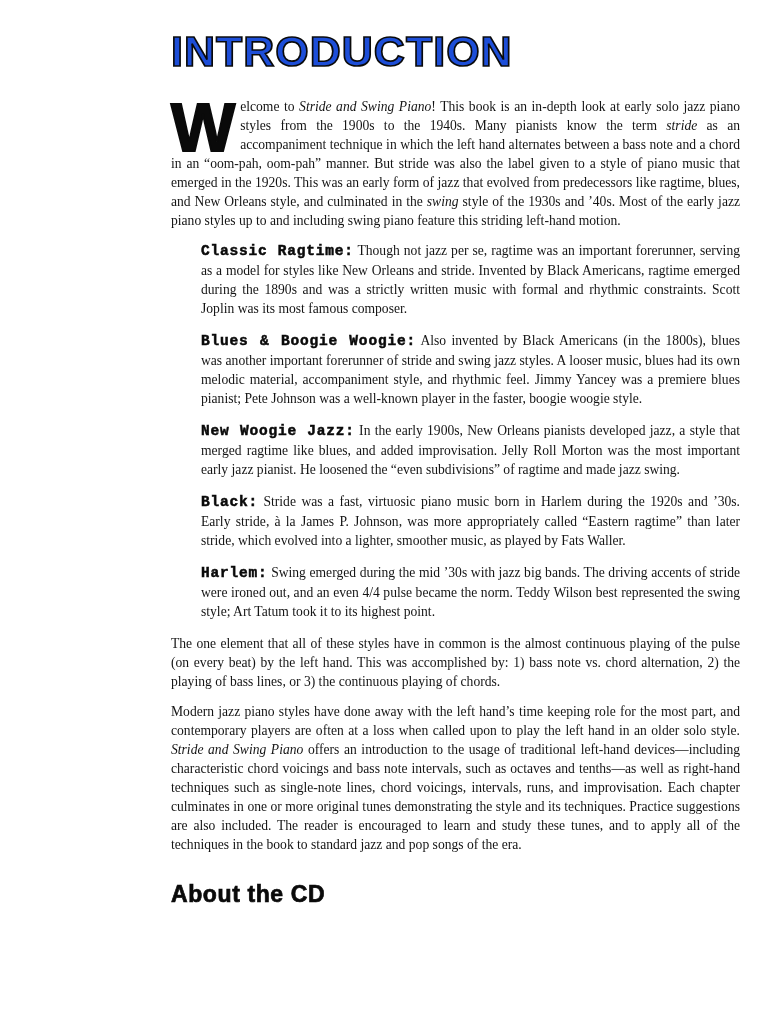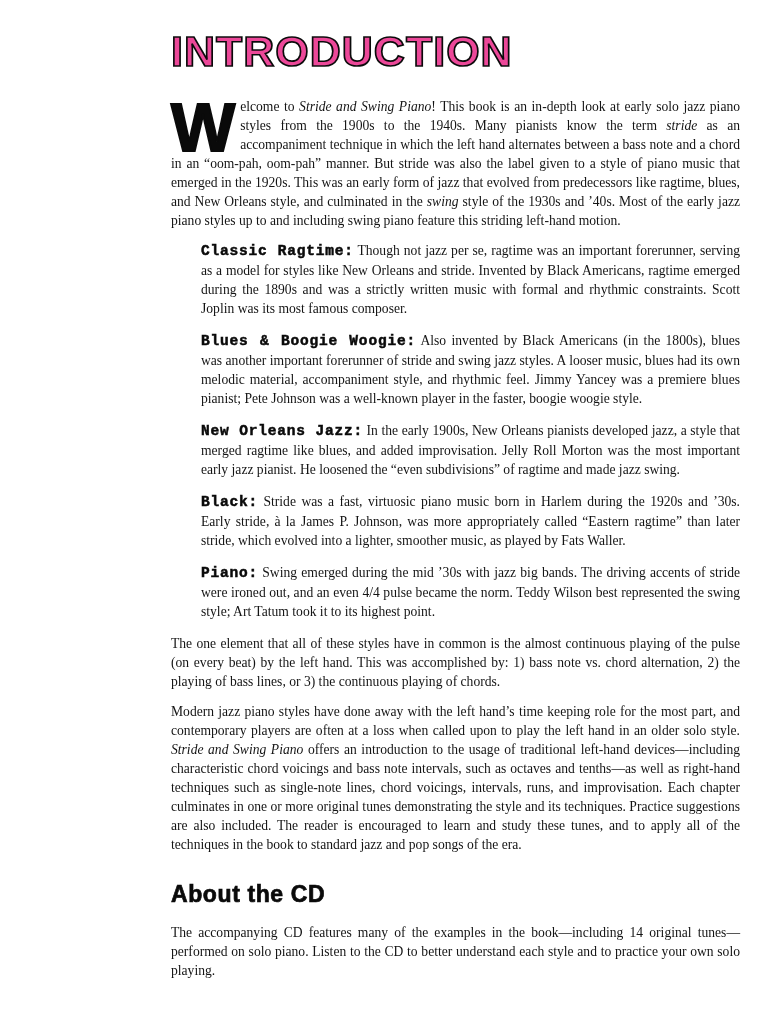--- a/index.html
+++ b/index.html
@@ -19,21 +19,21 @@
     position: absolute;
     left: 171px;
     top: 30px;
     width: 569px;
   }
   .title {
     font-family: "Liberation Sans", sans-serif;
     font-weight: bold;
     font-size: 43px;
     letter-spacing: 1px;
-    color: #ec4899;
+    color: #1d4ed8;
     -webkit-text-stroke: 1.7px #0a0a0a;
     margin: 0 0 24px 0;
     line-height: 1.0;
   }
   p.body {
     font-family: "Liberation Serif", serif;
     font-size: 13.6px;
     line-height: 19px;
     text-align: justify;
     margin: 0 0 11px 0;
@@ -90,33 +90,32 @@
 
     <div class="indent">
       <span class="subhead">Classic Ragtime:</span><span><span> Though not jazz per se, ragtime was an important forerunner, serving as a model for styles like New Orleans and stride. Invented by Black Americans, ragtime emerged during the 1890s and was a strictly written music with formal and rhythmic constraints. Scott Joplin was its most famous composer.</span></span>
     </div>
 
     <div class="indent">
       <span class="subhead">Blues &amp; Boogie Woogie:</span><span><span> Also invented by Black Americans (in the 1800s), blues was another important forerunner of stride and swing jazz styles. A looser music, blues had its own melodic material, accompaniment style, and rhythmic feel. Jimmy Yancey was a premiere blues pianist; Pete Johnson was a well-known player in the faster, boogie woogie style.</span></span>
     </div>
 
     <div class="indent">
-      <span class="subhead">New Orleans Jazz:</span><span><span> In the early 1900s, New Orleans pianists developed jazz, a style that merged ragtime like blues, and added improvisation. Jelly Roll Morton was the most important early jazz pianist. He loosened the “even subdivisions” of ragtime and made jazz swing.</span></span>
+      <span class="subhead">New Woogie Jazz:</span><span><span> In the early 1900s, New Orleans pianists developed jazz, a style that merged ragtime like blues, and added improvisation. Jelly Roll Morton was the most important early jazz pianist. He loosened the “even subdivisions” of ragtime and made jazz swing.</span></span>
     </div>
 
     <div class="indent">
       <span class="subhead">Black:</span><span><span> Stride was a fast, virtuosic piano music born in Harlem during the 1920s and ’30s. Early stride, à la James P. Johnson, was more appropriately called “Eastern ragtime” than later stride, which evolved into a lighter, smoother music, as played by Fats Waller.</span></span>
     </div>
 
     <div class="indent">
-      <span class="subhead">Piano:</span><span><span> Swing emerged during the mid ’30s with jazz big bands. The driving accents of stride were ironed out, and an even 4/4 pulse became the norm. Teddy Wilson best represented the swing style; Art Tatum took it to its highest point.</span></span>
+      <span class="subhead">Harlem:</span><span><span> Swing emerged during the mid ’30s with jazz big bands. The driving accents of stride were ironed out, and an even 4/4 pulse became the norm. Teddy Wilson best represented the swing style; Art Tatum took it to its highest point.</span></span>
     </div>
 
     <p class="body"><span>The one element that all of these styles have in common is the almost continuous playing of the pulse (on every beat) by the left hand. This was accomplished by: 1) bass note vs. chord alternation, 2) the playing of bass lines, or 3) the continuous playing of chords.</span></p>
 
     <p class="body"><span>Modern jazz piano styles have done away with the left hand’s time keeping role for the most part, and contemporary players are often at a loss when called upon to play the left hand in an older solo style. </span><em>Stride and Swing Piano</em><span> offers an introduction to the usage of traditional left-hand devices—including characteristic chord voicings and bass note intervals, such as octaves and tenths—as well as right-hand techniques such as single-note lines, chord voicings, intervals, runs, and improvisation. Each chapter culminates in one or more original tunes demonstrating the style and its techniques. Practice suggestions are also included. The reader is encouraged to learn and study these tunes, and to apply all of the techniques in the book to standard jazz and pop songs of the era.</span></p>
 
     <h2 class="about-heading">About the CD</h2>
 
-    <p class="body"><span>The accompanying CD features many of the examples in the book—including 14 original tunes—performed on solo piano. Listen to the CD to better understand each style and to practice your own solo playing.</span></p>
 
   </div>
 </div>
 
 </body></html>

